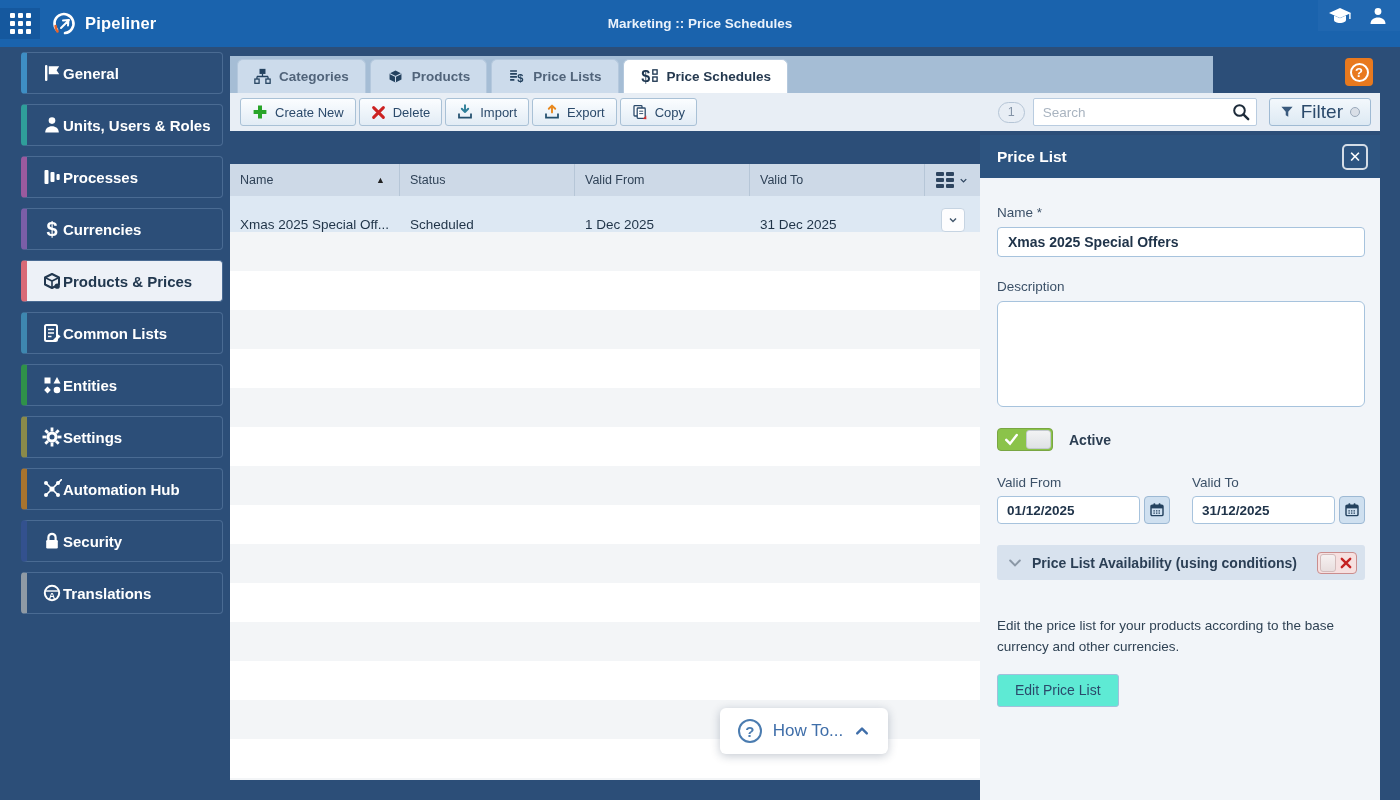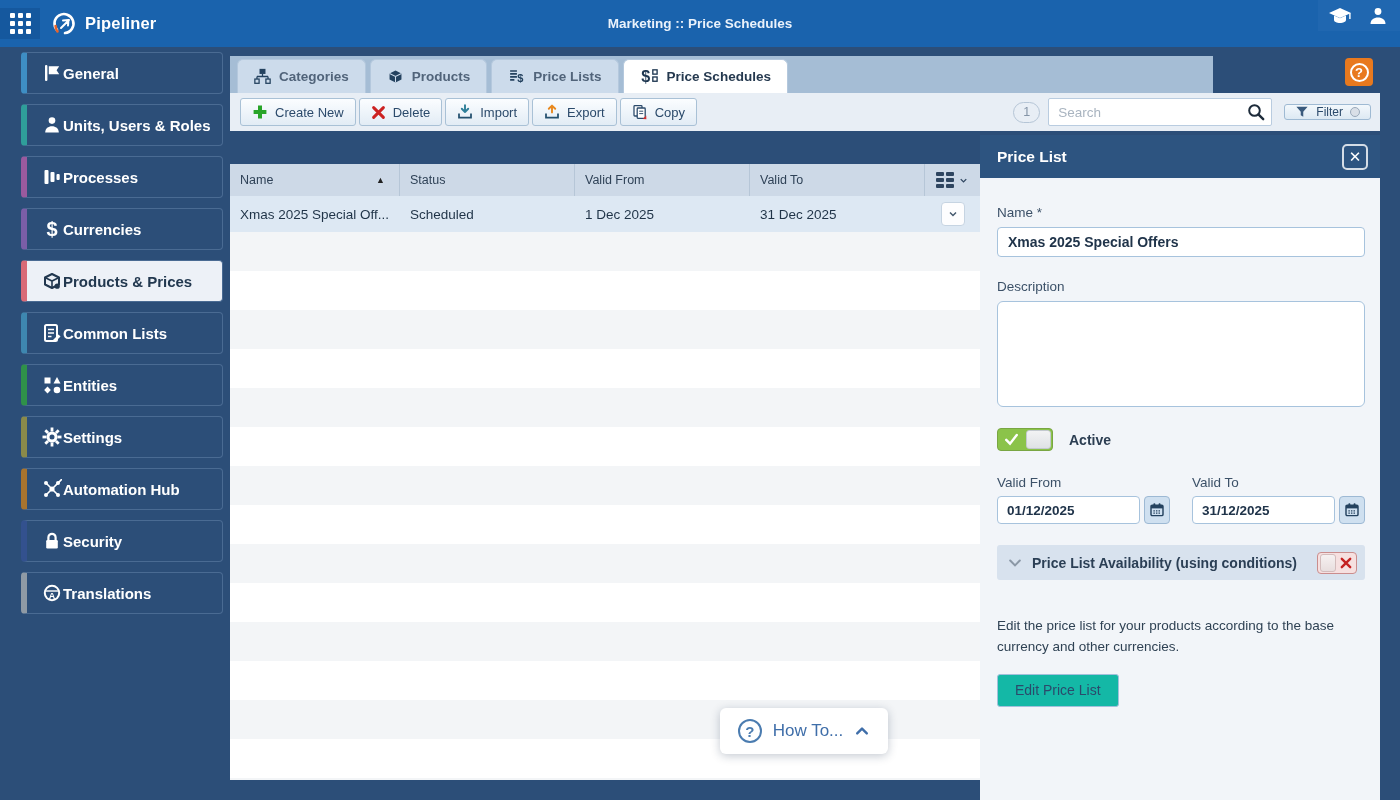--- a/index.html
+++ b/index.html
@@ -36,34 +36,34 @@
 
   
   .toolband { position:absolute; left:0; top:62px; width:1150px; height:38px; background:#e8eef5; display:flex; align-items:center; padding:0 9px 0 10px; }
   .tbtn { height:28px; display:flex; align-items:center; gap:7px; padding:0 11px; background:linear-gradient(#fbfdff,#e2ecf5); border:1px solid #a9c1d6; border-radius:3px; font-size:13px; color:#2b4a6b; cursor:pointer; margin-right:3px; }
   .tool-right { margin-left:auto; display:flex; align-items:center; }
   .count-badge { width:27px; height:21px; border:1px solid #b5c5d6; border-radius:11px; color:#8494a7; font-size:12.5px; display:flex; align-items:center; justify-content:center; margin-right:8px; }
   .search-wrap { position:relative; width:224px; height:28px; margin-right:12px; }
   .search-wrap input { width:100%; height:100%; border:1px solid #b9cce0; border-radius:2px; padding:0 30px 0 9px; font-size:13.5px; color:#333; font-family:"Liberation Sans",sans-serif; }
   .search-wrap input::placeholder { color:#a9b4c0; }
   .search-ic { position:absolute; right:6px; top:4px; }
-  .filter-btn { height:16px; display:flex; align-items:center; gap:7px; padding:0 10px; background:linear-gradient(#f3f8fc,#dde9f3); border:1px solid #9fbad3; border-radius:3px; font-size:12px; color:#2b4a6b; cursor:pointer; }
+  .filter-btn { height:28px; display:flex; align-items:center; gap:7px; padding:0 10px; background:linear-gradient(#f3f8fc,#dde9f3); border:1px solid #9fbad3; border-radius:3px; font-size:19px; color:#2b4a6b; cursor:pointer; }
   .filter-dot { width:10px; height:10px; border-radius:50%; border:1px solid #9aa9ba; background:#d9dfe7; }
 
   
   .grid { position:absolute; left:0; top:105px; width:750px; bottom:20px; background:#fff; overflow:hidden;margin-top:28px; }
   .grid-head { height:32px; background:#cdd9e7; display:flex; }
   .gh-cell { display:flex; align-items:center; padding:0 10px; font-size:12.5px; color:#2f4257; border-right:1px solid #b6c6d7; cursor:pointer; }
   .gh-cell:last-child { border-right:none; }
   .c-name { width:170px; } .c-status { width:175px; } .c-from { width:175px; } .c-to { width:175px; } .c-act { width:55px; justify-content:center; }
   .sort-tri { margin-left:auto; font-size:9px; color:#222; padding-right:4px; }
   .colchooser { display:flex; align-items:center; gap:4px; cursor:pointer; }
   .cc-grid { display:grid; grid-template-columns:8px 8px; grid-template-rows:4px 4px 4px; gap:2px; }
   .cc-grid span { background:#2e4560; border-radius:1px; }
-  .grid-row { height:36px; background:#dde8f3; display:flex; align-items:center; cursor:pointer; }
+  .grid-row { height:36px; background:#dde8f3; display:flex; align-items:flex-end; cursor:pointer; }
   .gr-cell { padding:0 10px; font-size:13.5px; color:#1f3347; overflow:hidden; white-space:nowrap; }
   .row-dd { width:24px; height:24px; background:#fdfdfe; border:1px solid #c6d4e2; border-radius:4px; display:flex; align-items:center; justify-content:center; margin:0 auto; cursor:pointer; }
   .stripes { position:absolute; left:0; right:0; top:68px; bottom:0; background:repeating-linear-gradient(180deg,#f3f5f7 0 39px,#ffffff 39px 78px); }
 
   
   .panel { position:absolute; left:750px; top:104px; width:400px; bottom:0; background:#f2f5f9; }
   .panel-head { height:43px; background:#2d5480; display:flex; align-items:center; padding:0 12px 0 17px; }
   .panel-title { color:#fff; font-size:15.5px; font-weight:bold; }
   .panel-close { margin-left:auto; width:26px; height:26px; border:2px solid rgba(255,255,255,.8); border-radius:5px; color:#fff; font-size:15px; display:flex; align-items:center; justify-content:center; cursor:pointer; }
   .panel-body { padding:27px 17px 0 17px; }
@@ -78,21 +78,21 @@
   .dates-row { display:flex; margin-top:24px; }
   .date-col { width:173px; } .date-col + .date-col { margin-left:22px; }
   .date-line { display:flex; margin-top:6px; gap:4px; }
   .date-input { width:143px; height:28px; background:#fff; border:1px solid #a7c3dd; border-radius:4px; padding:0 9px; font-size:13.5px; font-weight:bold; color:#20344a; font-family:"Liberation Sans",sans-serif; }
   .cal-btn { width:26px; height:28px; background:#cfe0f0; border:1px solid #9db9d4; border-radius:4px; display:flex; align-items:center; justify-content:center; cursor:pointer; }
   .avail-bar { margin-top:21px; width:368px; height:35px; background:#d8e2ee; border-radius:3px; display:flex; align-items:center; padding:0 8px 0 10px; cursor:pointer; }
   .avail-label { font-size:14px; font-weight:bold; color:#2b3f55; margin-left:9px; }
   .toggle-off { margin-left:auto; width:40px; height:22px; background:#f6e0e0; border:1px solid #ca8d8d; border-radius:4px; display:flex; align-items:center; cursor:pointer; }
   .toggle-off .t-knob { width:16px; height:18px; margin-left:2px; background:linear-gradient(#f6f1f1,#e8dede); border:1px solid #d3bcbc; border-radius:3px; }
   .panel-hint { margin-top:36px; width:362px; font-size:13.5px; color:#2f4254; line-height:1.55; }
-  .edit-btn { margin-top:16px; height:33px; padding:0 17px; background:#14b8a6; border:1px solid #a2c0db; border-radius:3px; font-size:14px; color:#2b4a6b; font-family:"Liberation Sans",sans-serif; cursor:pointer; }
+  .edit-btn { margin-top:16px; height:33px; padding:0 17px; background:#5eead4; border:1px solid #a2c0db; border-radius:3px; font-size:14px; color:#2b4a6b; font-family:"Liberation Sans",sans-serif; cursor:pointer; }
 
   
   .howto { position:absolute; left:490px; top:677px; width:168px; height:46px; background:#fff; border-radius:6px; box-shadow:0 2px 10px rgba(20,40,70,.25); display:flex; align-items:center; justify-content:center; gap:11px; cursor:pointer; }
   .howto-q { width:24px; height:24px; border:2px solid #4b7cb0; border-radius:50%; color:#4b7cb0; font-size:15px; font-weight:bold; display:flex; align-items:center; justify-content:center; }
   .howto-label { font-size:17px; color:#3f6ea9; }
 </style>
 </head>
 <body>
 
 <div class="topbar">

